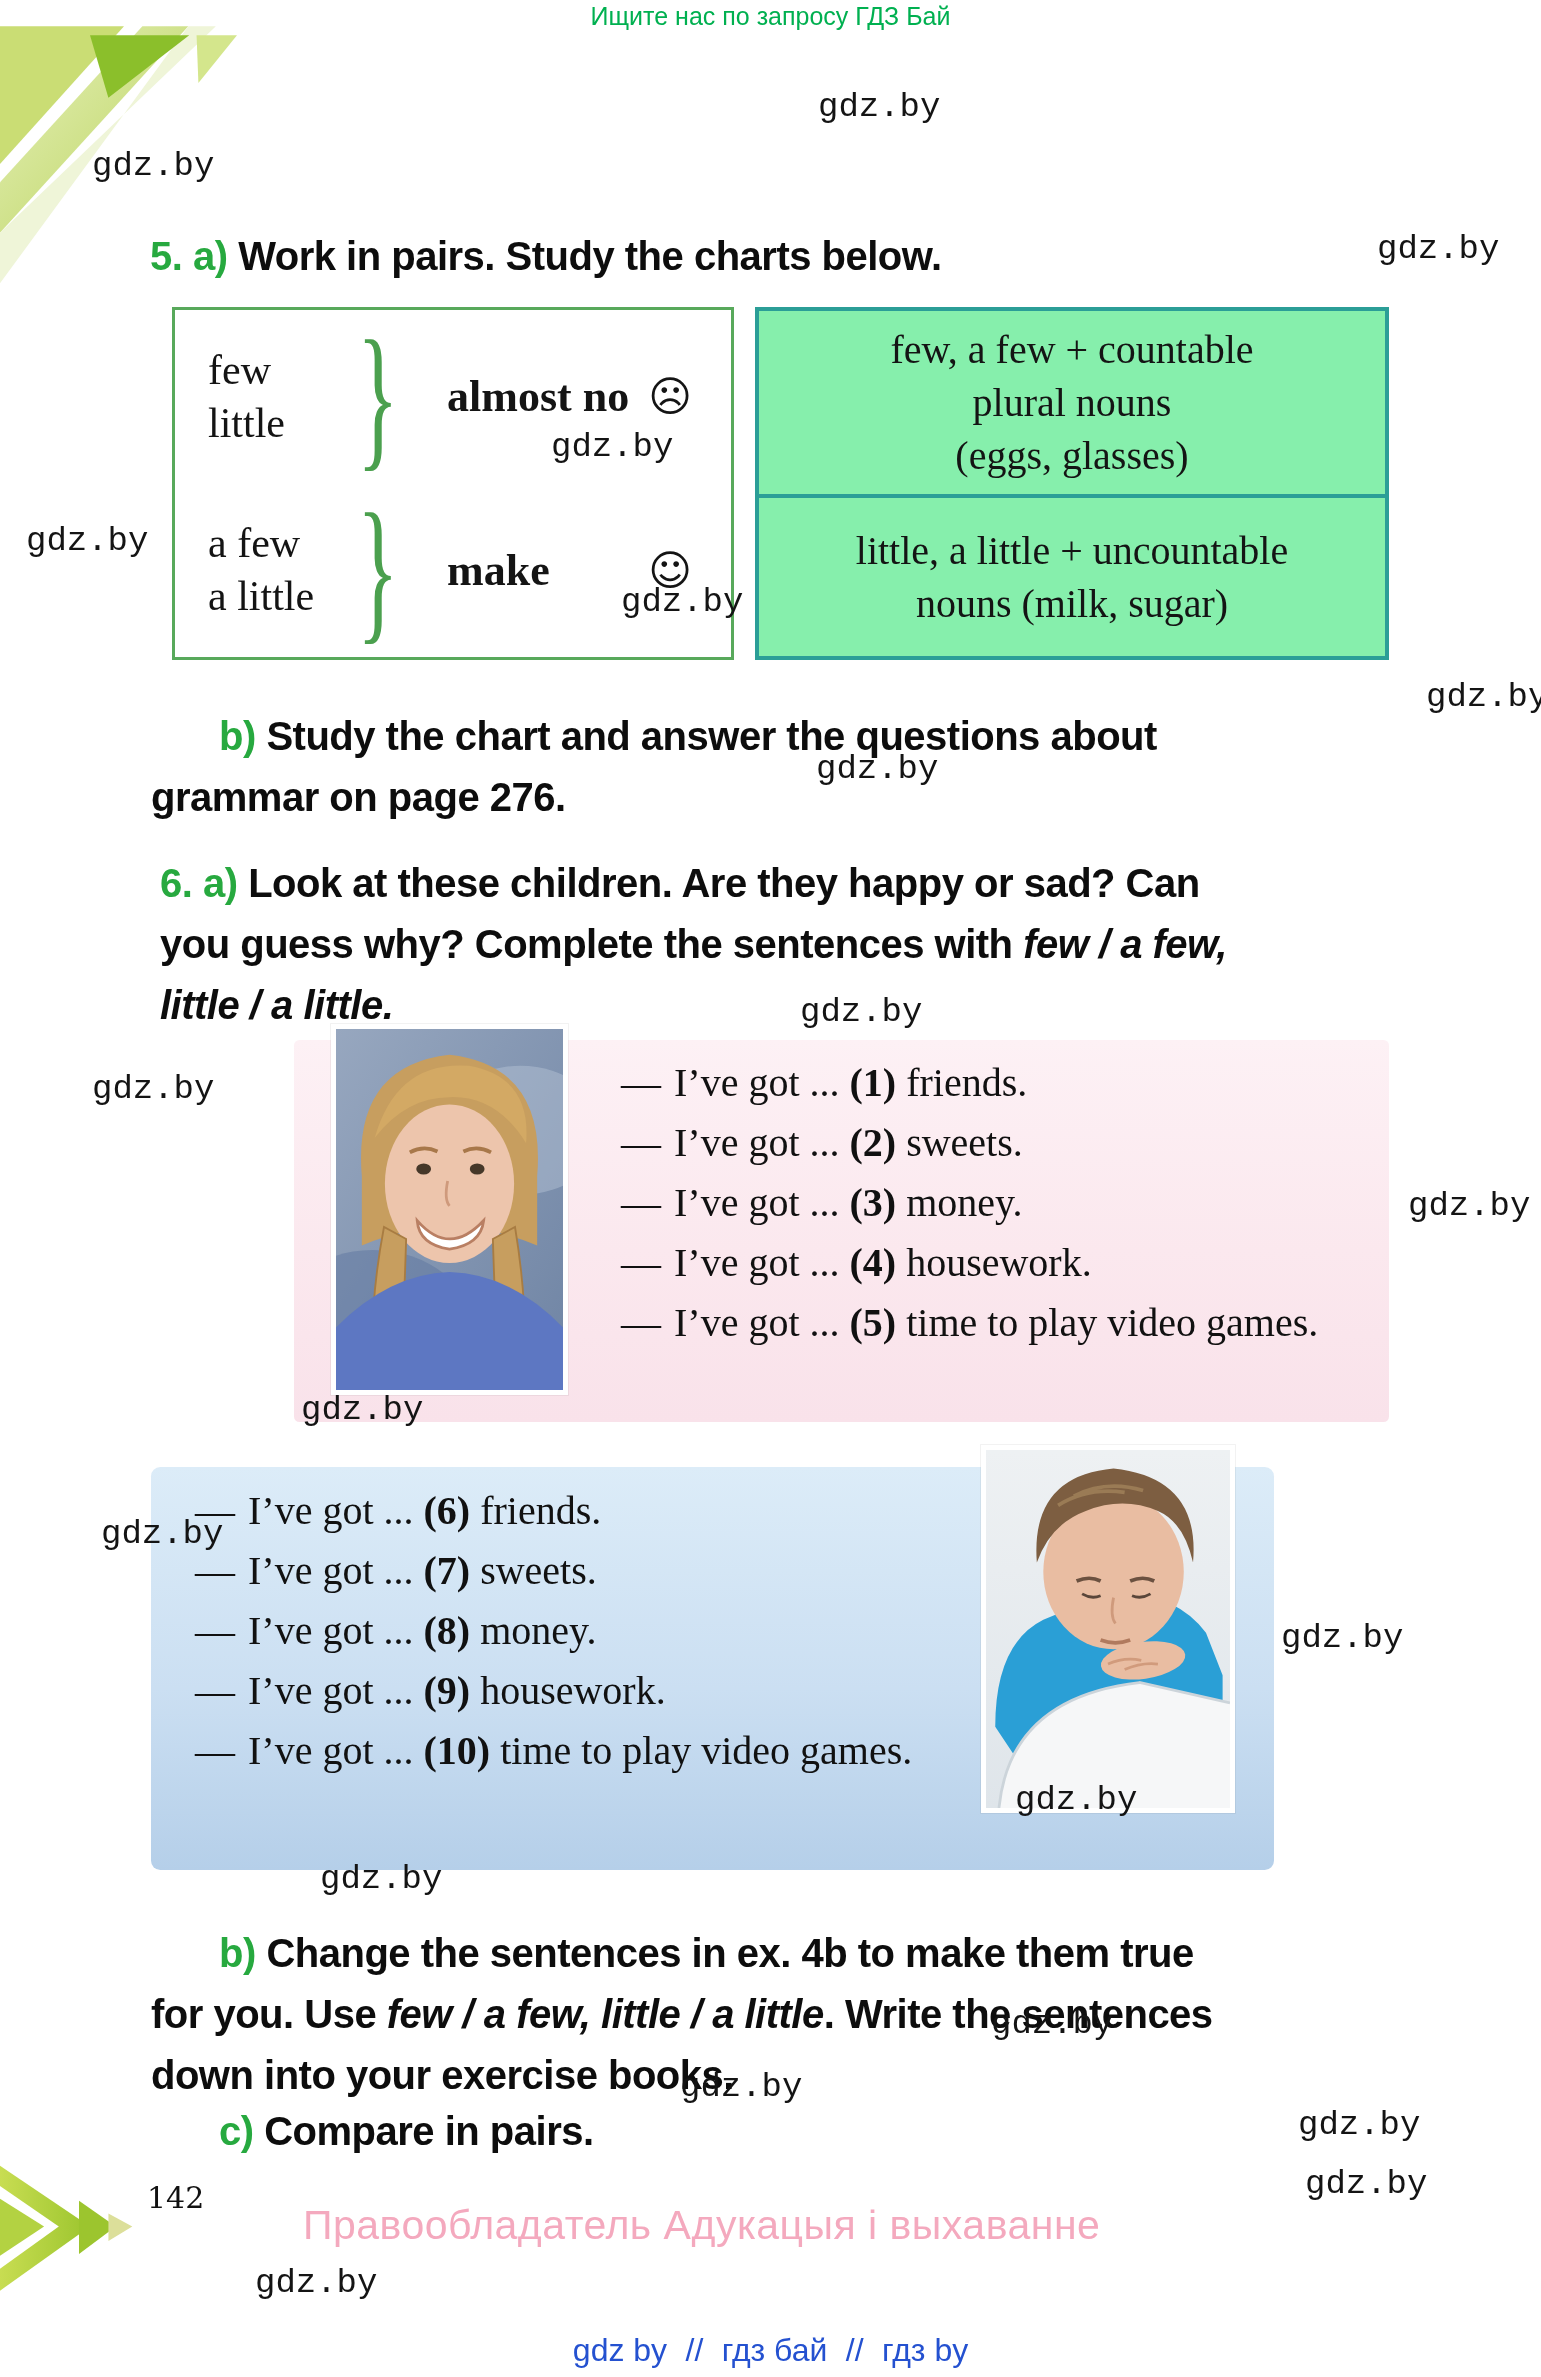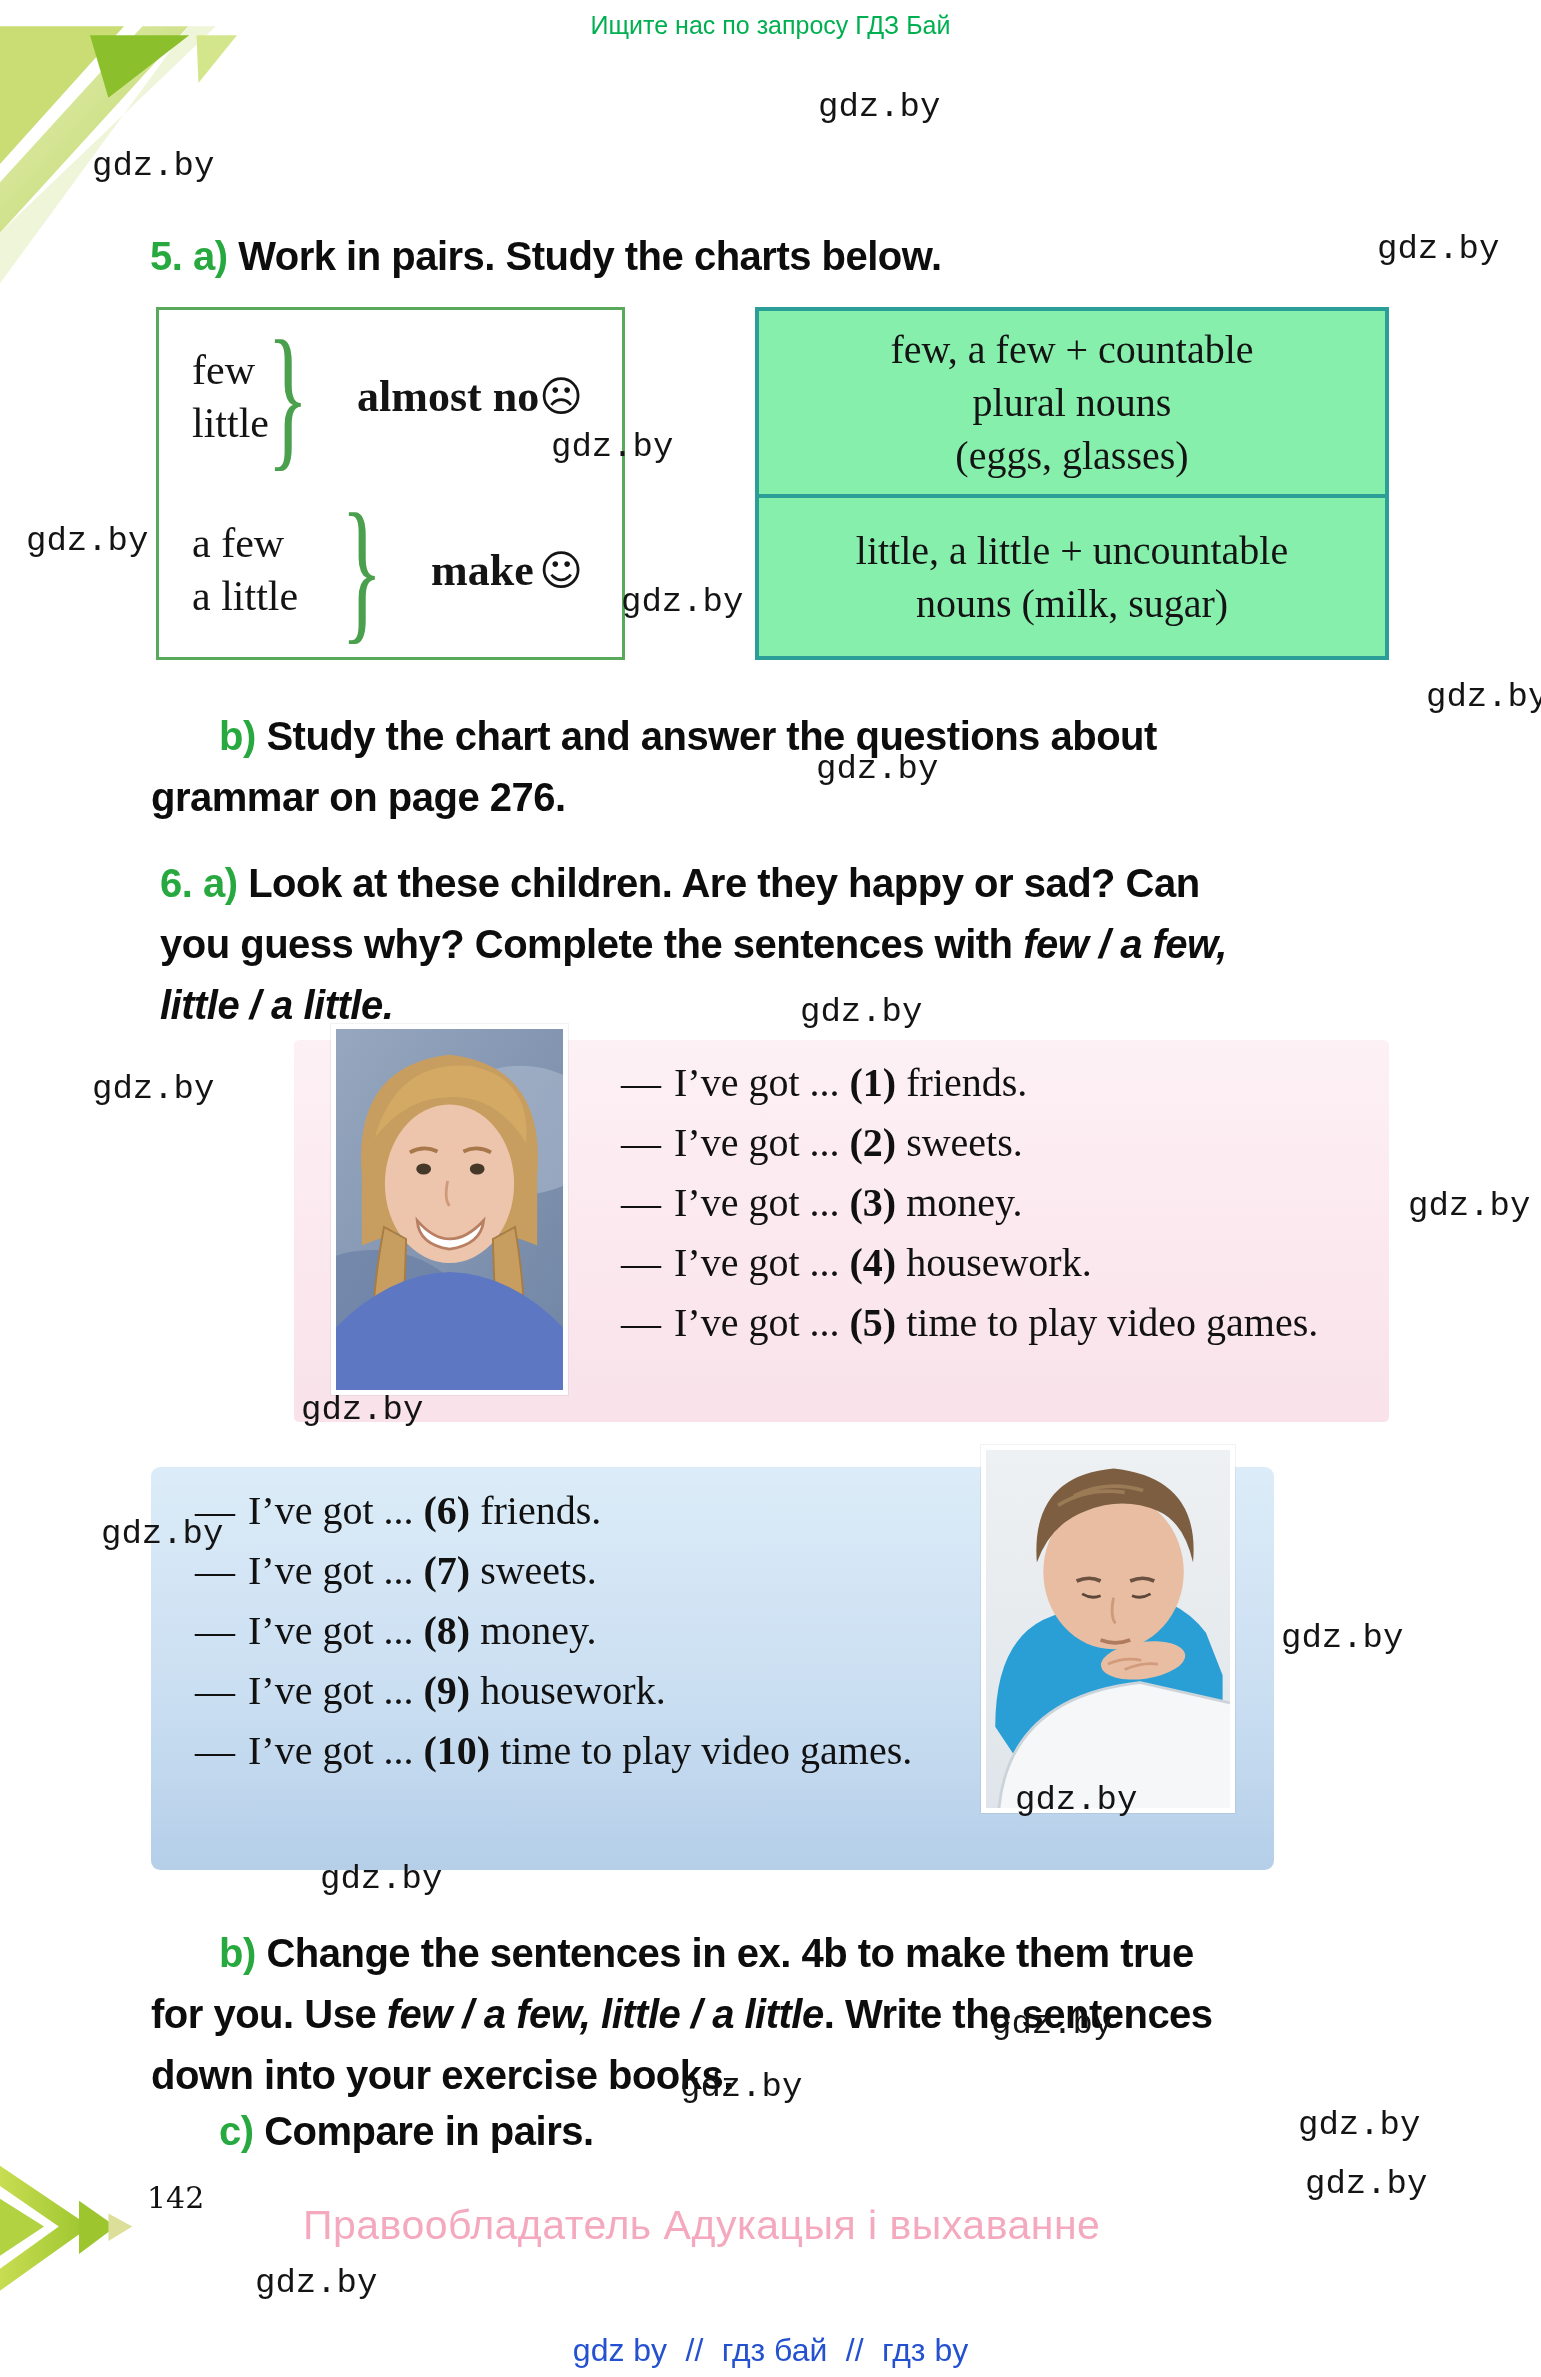--- a/index.html
+++ b/index.html
@@ -1,30 +1,30 @@
 <!DOCTYPE html>
 <html style="font-size:14.7px"><head>
 <meta charset="utf-8">
 <style>
   html,body{margin:0;padding:0;background:#e8e8e8;}
   .page{position:relative;width:1541px;height:2377px;background:#ffffff;overflow:hidden;
         font-family:"Liberation Serif",serif;color:#141414;}
   
   .abs{position:absolute;}
   .wm{position:absolute;font-family:Liberation Mono, monospace;font-size:34px;color:#141414;white-space:nowrap;}
-  .banner{position:absolute;top:11px;left:0;width:100%;text-align:center;
+  .banner{position:absolute;top:2px;left:0;width:100%;text-align:center;
           font-family:"Liberation Sans",sans-serif;font-size:25px;color:#00b050;}
   
   .h-sans{font-family:"Liberation Sans",sans-serif;font-weight:bold;font-size:40px;
           letter-spacing:-0.5px;color:#0d0d0d;line-height:61px;}
   .green{color:#27a93f;}
   .bi{font-style:italic;}
   .indent{padding-left:68px;}
   
-  .chartL{position:absolute;left:156px;top:307px;width:469px;height:353px;
+  .chartL{position:absolute;left:172px;top:307px;width:562px;height:353px;
           border:3.7px solid #58a95b;box-sizing:border-box;background:#fff;}
   .chartL .row{display:flex;align-items:center;height:50%;}
   .chartL .words{width:154px;padding-left:33px;font-size:42px;line-height:53px;}
   .chartL .brace{font-size:158px;line-height:1;color:#4ba04e;transform:scaleX(.55);
                  transform-origin:left center;font-family:"Liberation Serif",serif;margin-left:-5.5px;}
   .chartL .result{font-size:44px;font-weight:bold;margin-left:14.7px;white-space:nowrap;}
   .chartL .face{margin-left:auto;margin-right:39px;font-family:"DejaVu Sans",sans-serif;font-size:42px;}
   
   .chartR{position:absolute;left:755px;top:307px;width:634px;height:353px;
           border:4.6px solid #2b9e97;box-sizing:border-box;background:#86efac;

